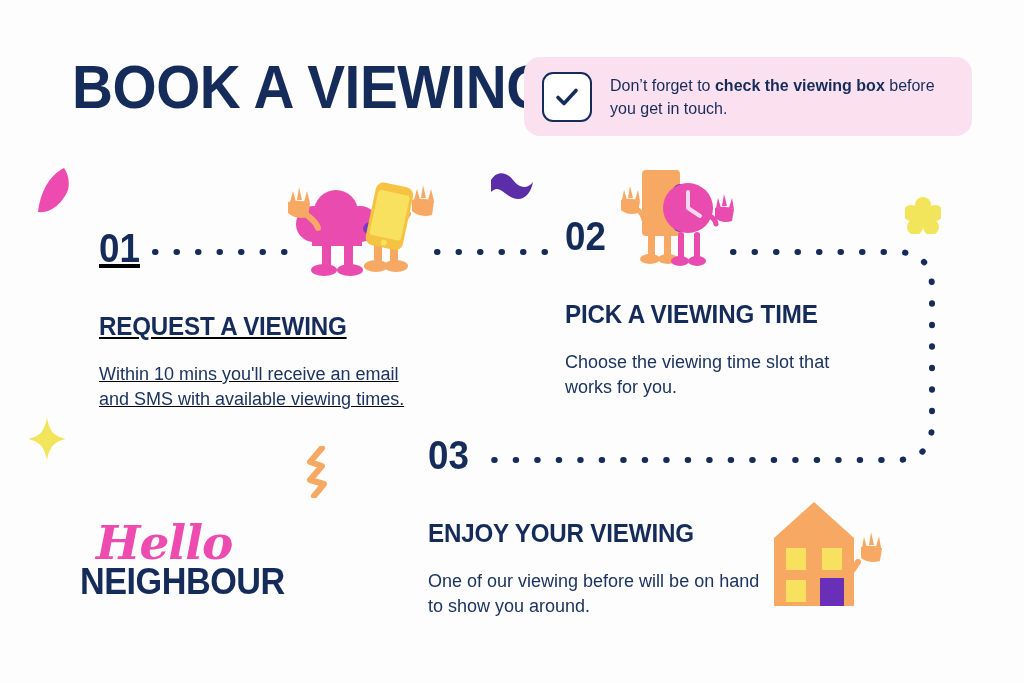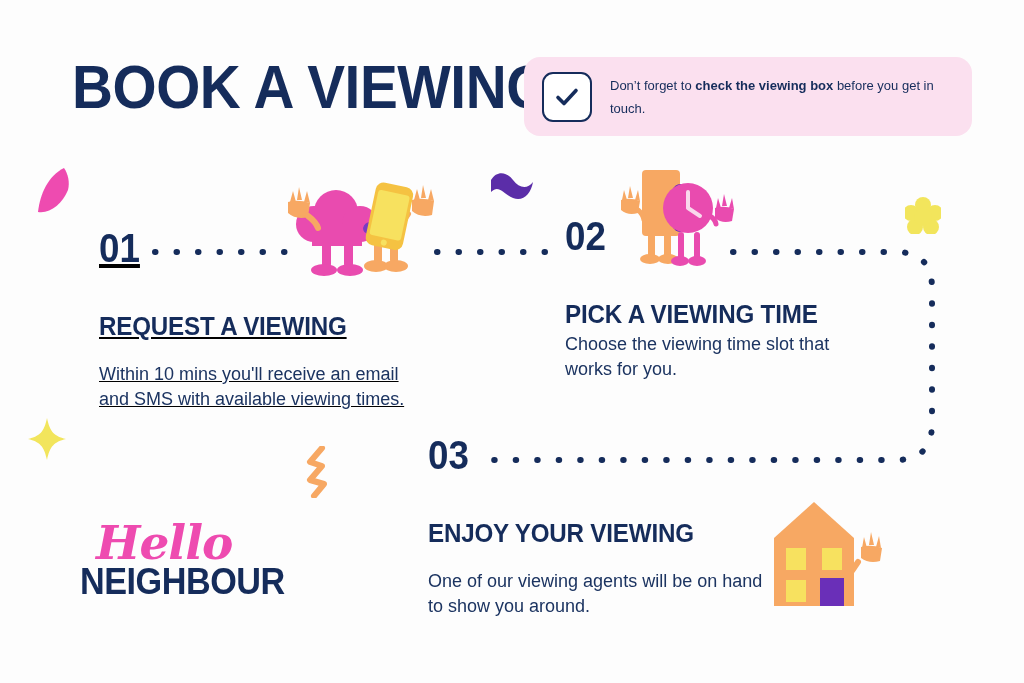--- a/index.html
+++ b/index.html
@@ -52,21 +52,21 @@
     height: 46px;
     border: 2px solid #152C5B;
     border-radius: 11px;
     background: #ffffff;
     display: flex;
     align-items: center;
     justify-content: center;
     margin-right: 18px;
   }
   #callout-text {
-    font-size: 13px;
+    font-size: 16px;
     line-height: 23px;
     color: #152C5B;
     font-weight: 400;
   }
   #callout-text b { font-weight: 700; }
 
   
   .step { position: absolute; }
   .step-num {
     font-family: "Liberation Sans Narrow", "Liberation Sans", sans-serif;
@@ -94,21 +94,21 @@
     color: #1C3461;
     font-weight: 400;
   }
 
   #step1 { left: 99px; top: 228px; text-decoration: underline; }
   #step1 .step-head { margin-top: 44px; }
   #step1 .step-body { margin-top: 22px; width: 320px; }
 
   #step2 { left: 565px; top: 216px; }
   #step2 .step-head { margin-top: 44px; }
-  #step2 .step-body { margin-top: 4px; width: 310px; }
+  #step2 .step-body { margin-top: 22px; width: 310px; }
 
   #step3 { left: 428px; top: 435px; }
   #step3 .step-head { margin-top: 44px; }
   #step3 .step-body { margin-top: 22px; width: 340px; }
 
   
   #logo { position: absolute; left: 80px; top: 519px; }
   #logo-hello {
     font-family: "DejaVu Serif", serif;
     font-style: italic;
@@ -291,21 +291,21 @@
 
   <div class="step" id="step2">
     <div class="step-num">02</div>
     <div class="step-head">PICK A VIEWING TIME</div>
     <div class="step-body">Choose the viewing time slot that works for you.</div>
   </div>
 
   <div class="step" id="step3">
     <div class="step-num">03</div>
     <div class="step-head">ENJOY YOUR VIEWING</div>
-    <div class="step-body">One of our viewing agents will be on hand to show you around.</div>
+    <div class="step-body">One of our viewing before will be on hand to show you around.</div>
   </div>
 
   <div id="logo">
     <div id="logo-hello">Hello</div>
     <div id="logo-neighbour">NEIGHBOUR</div>
   </div>
 
 </div>
 
 </body></html>

